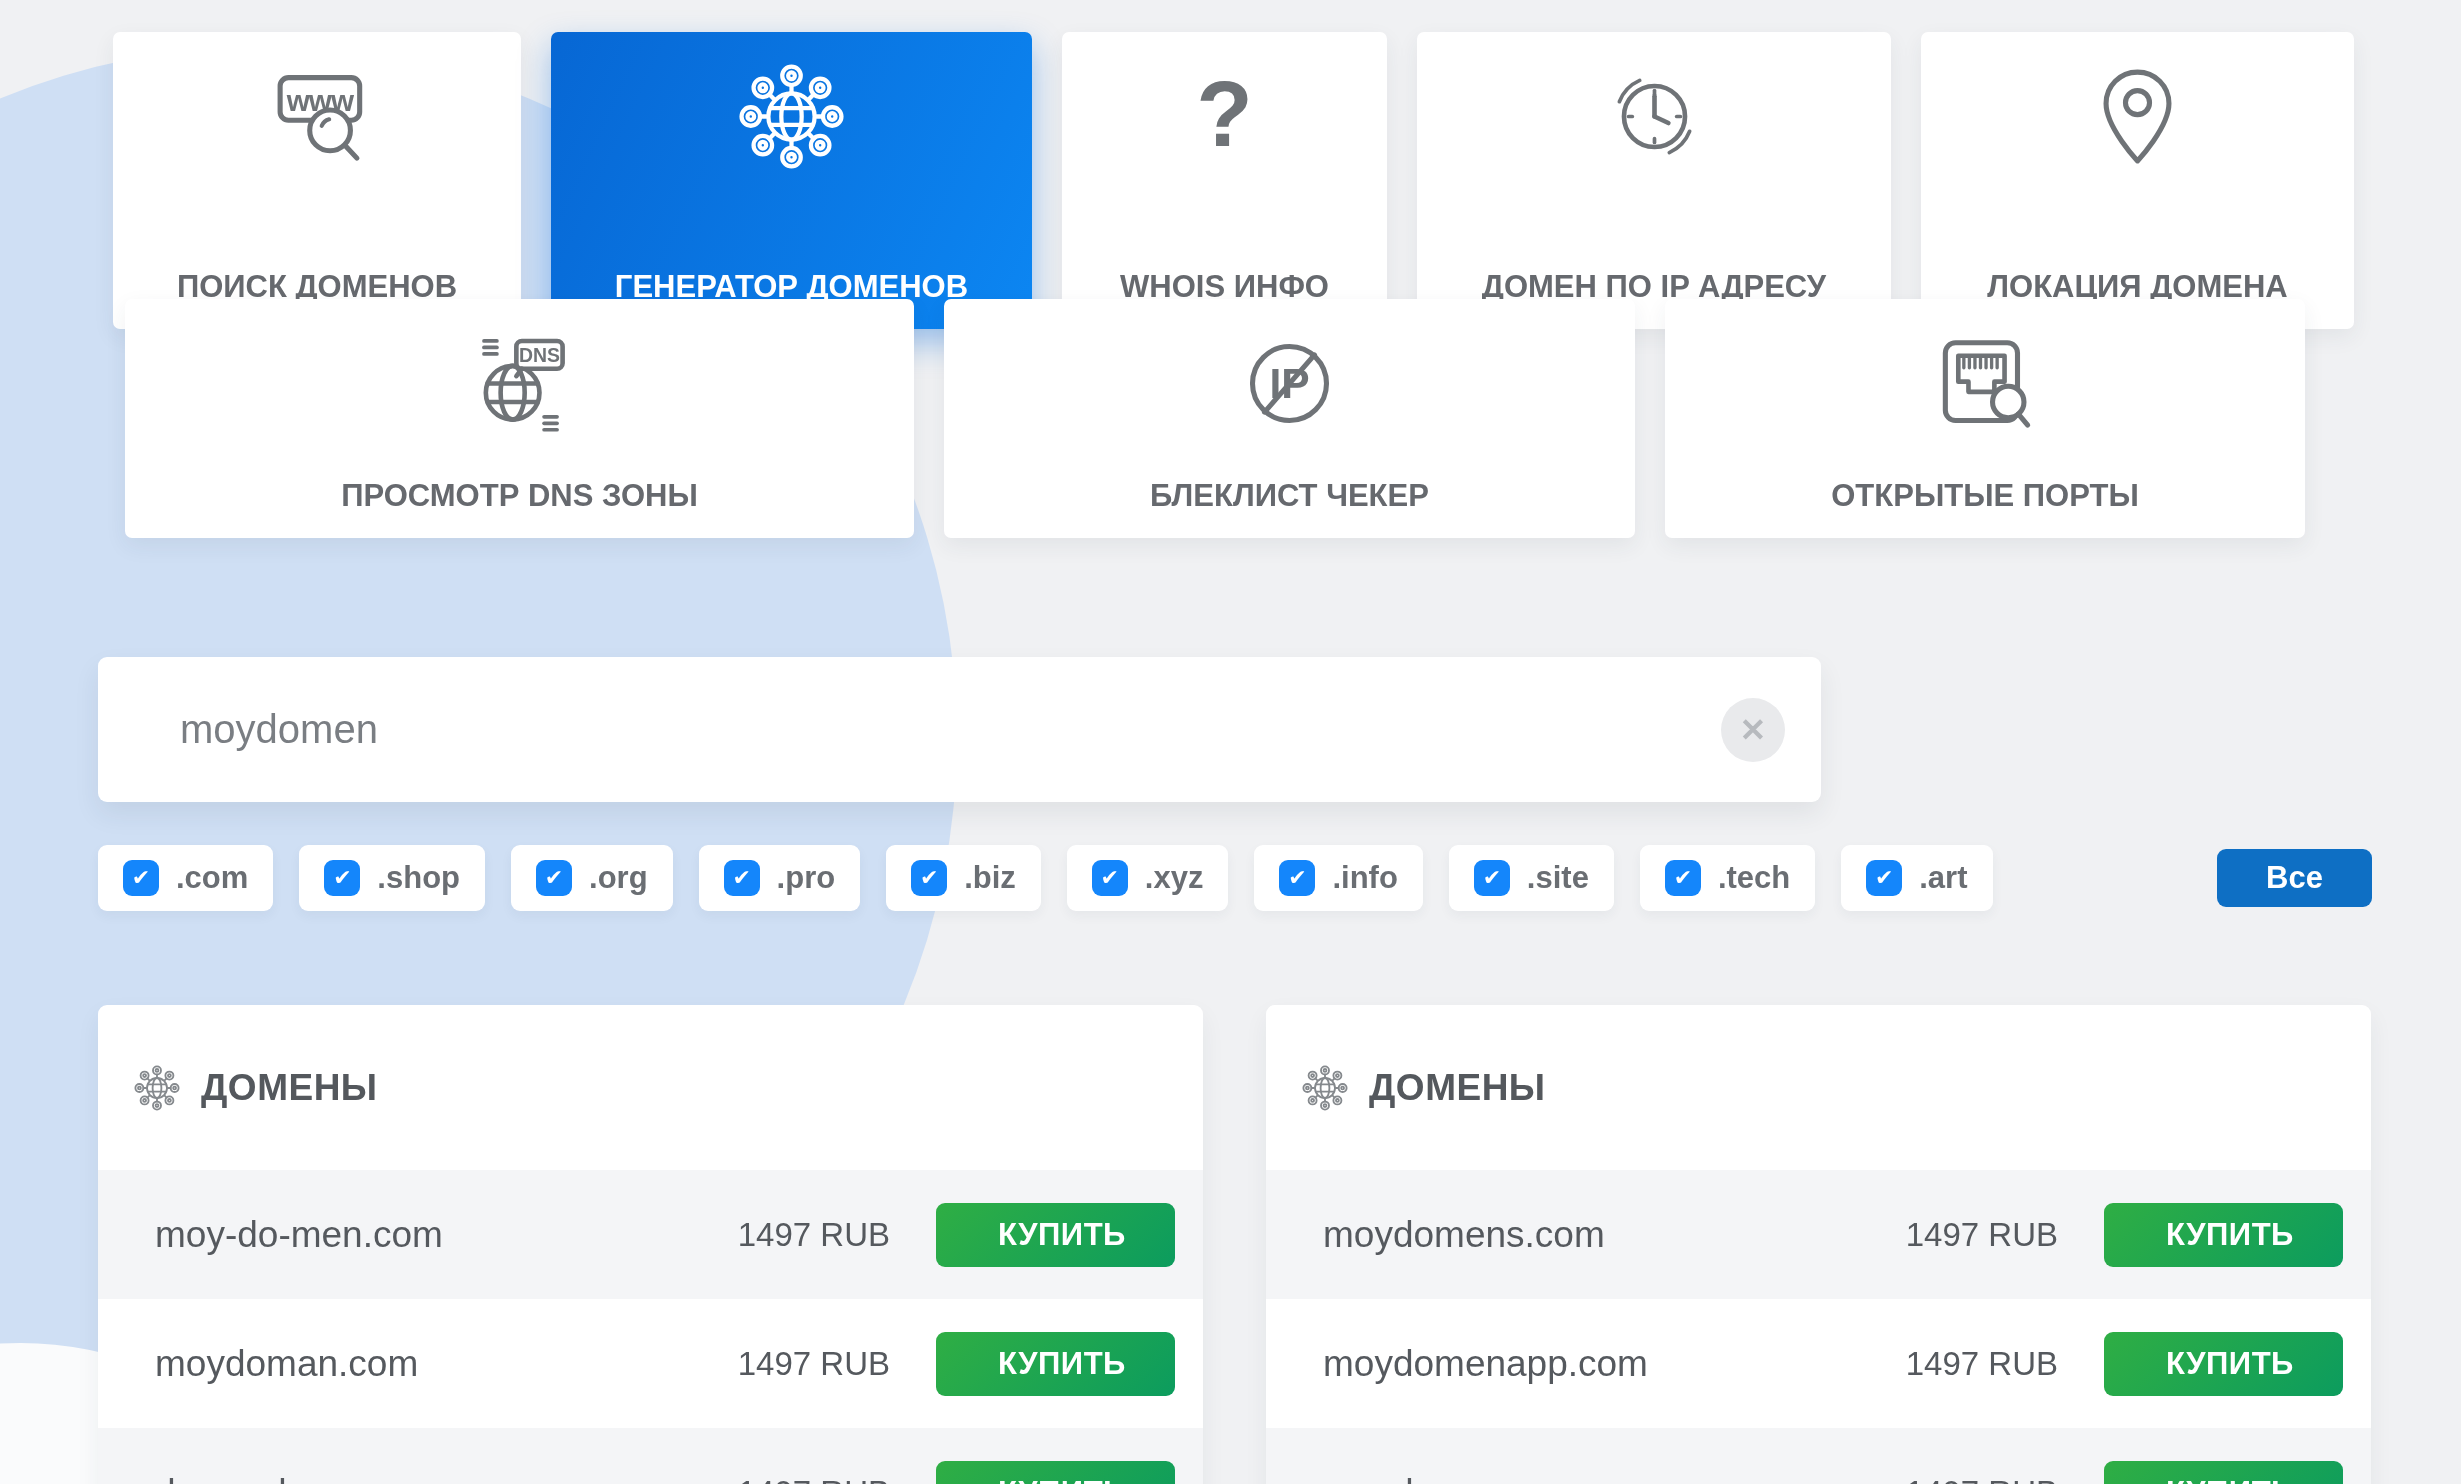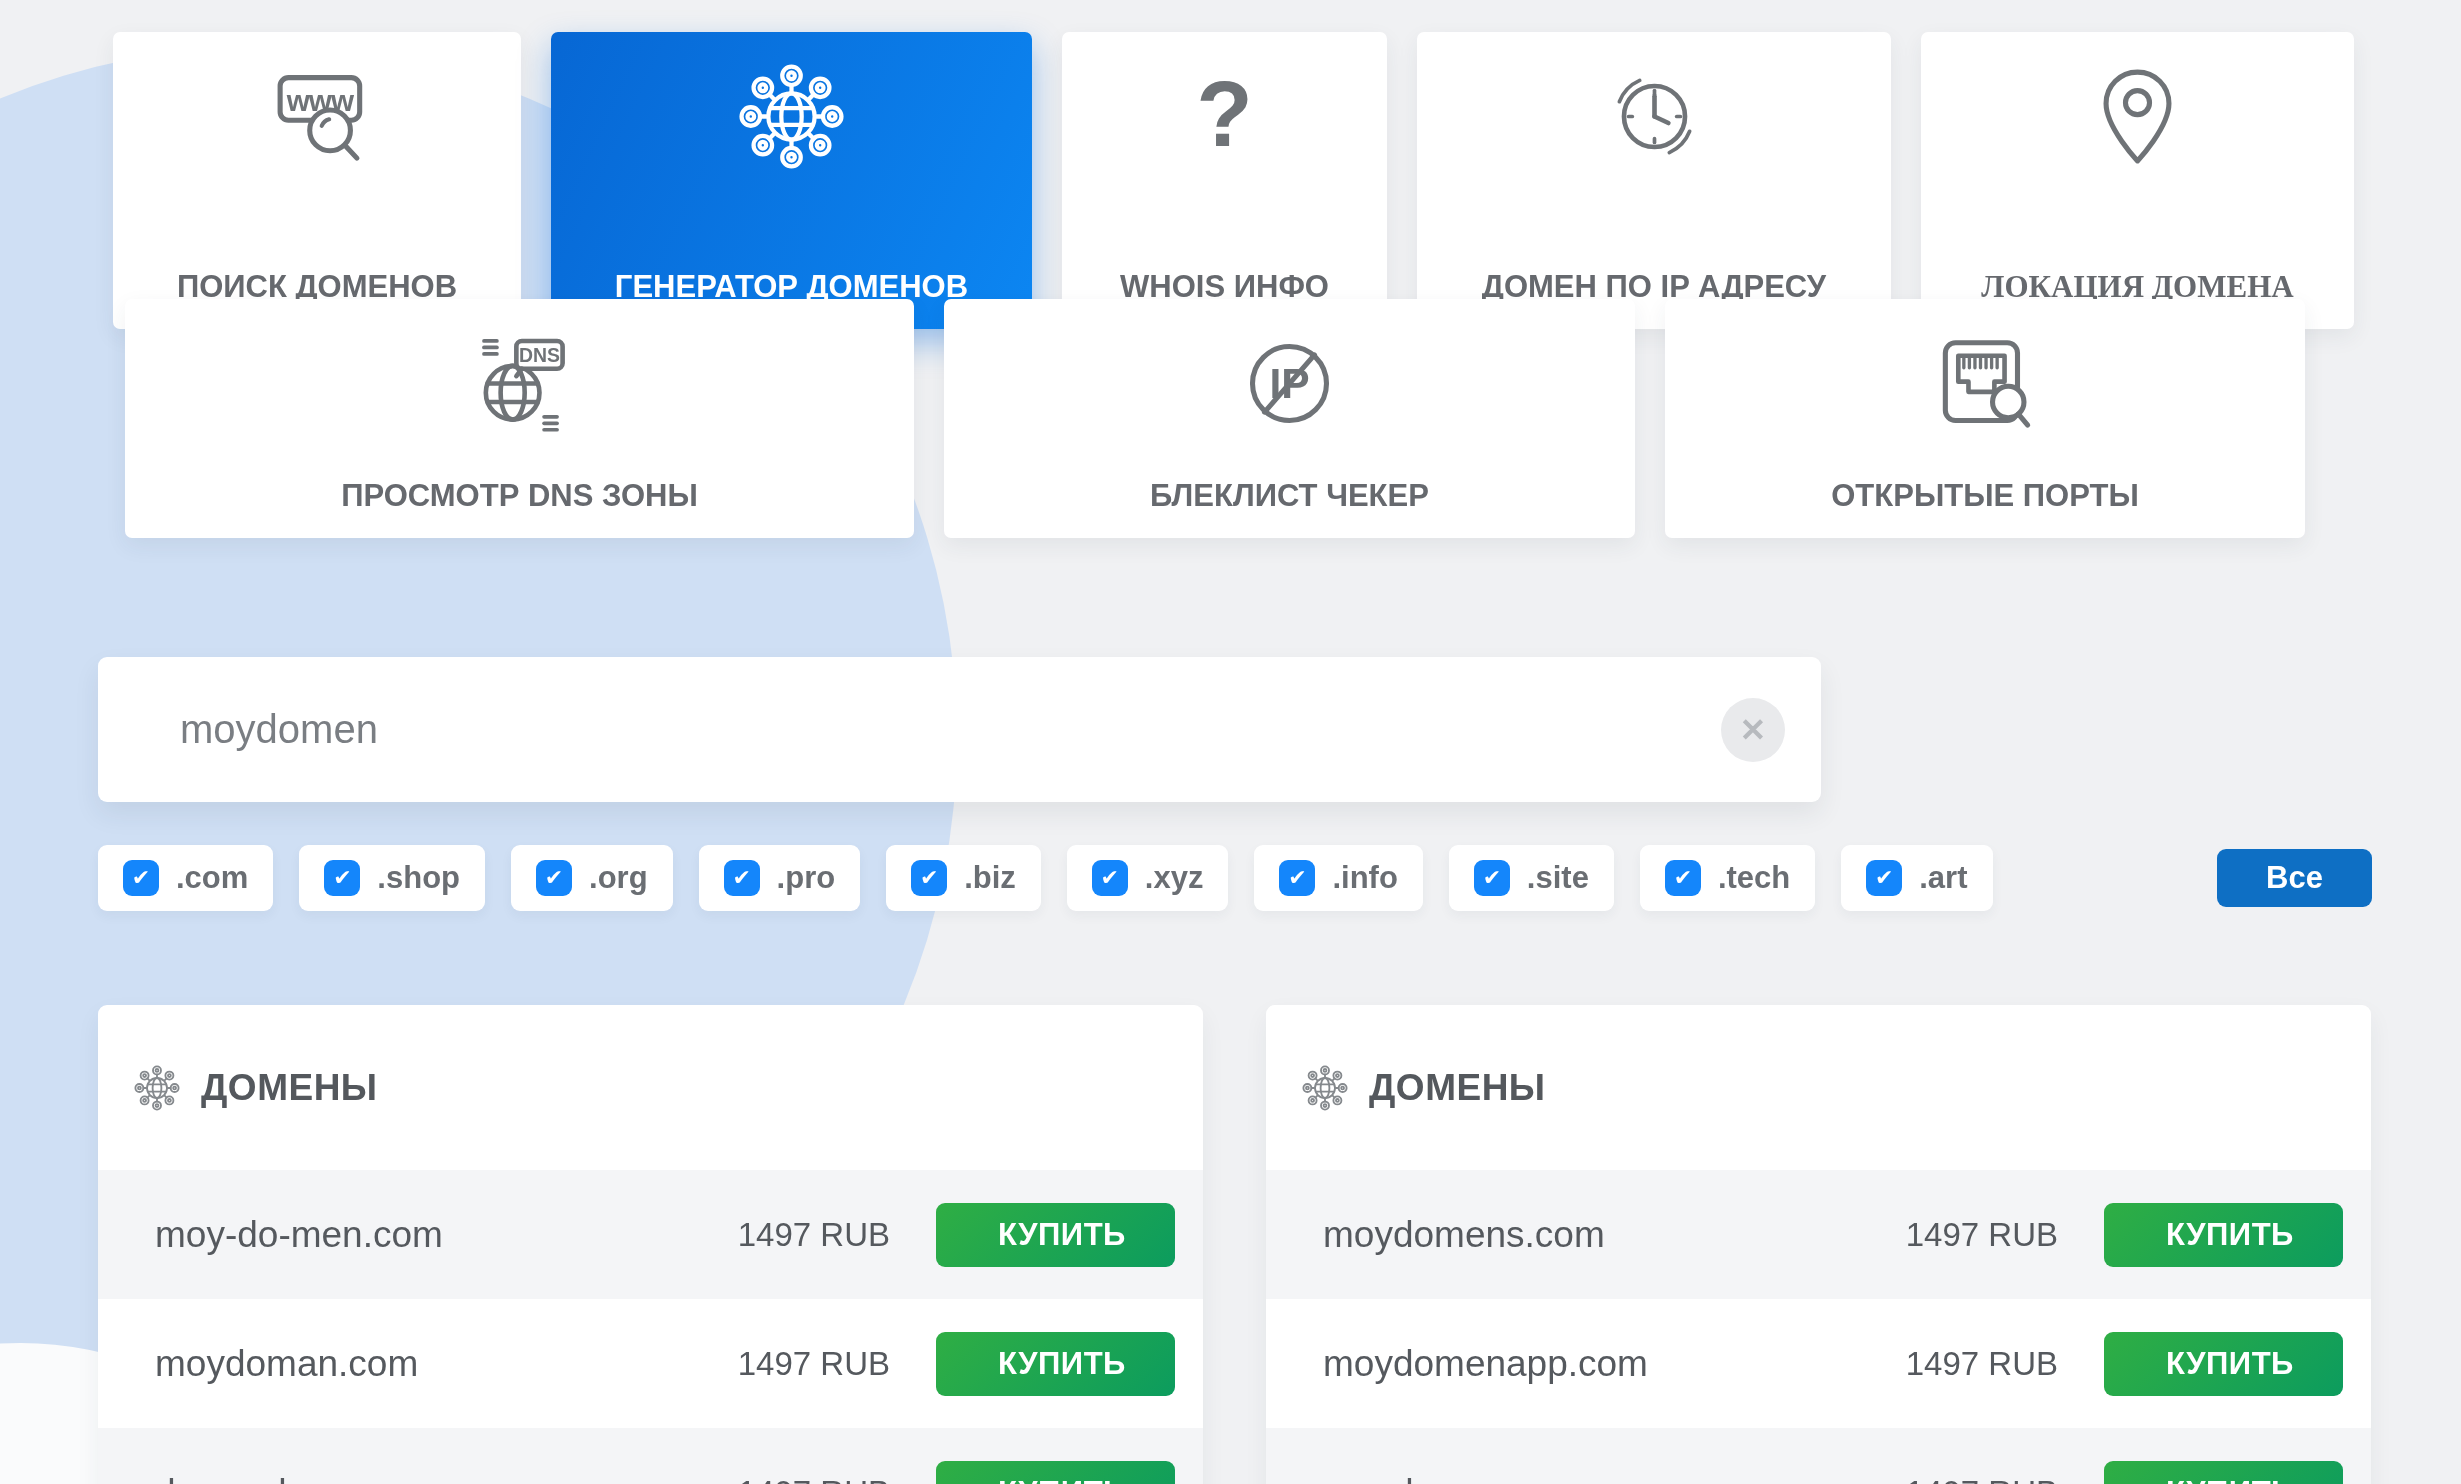--- a/index.html
+++ b/index.html
@@ -22,21 +22,21 @@
   .tab{
     background:#fff;border-radius:7px;position:relative;
     box-shadow:0 8px 22px rgba(40,50,70,.07);
     display:flex;flex-direction:column;align-items:center;justify-content:flex-end;
     padding-bottom:24px;color:#6f7377;cursor:pointer;
   }
   .tabs.row1 .tab:nth-child(1){width:408px;}
   .tabs.row1 .tab:nth-child(2){width:481px;}
   .tabs.row1 .tab:nth-child(3){width:325px;}
   .tabs.row1 .tab:nth-child(4){width:474px;}
-  .tabs.row1 .tab:nth-child(5){width:433px;font-family:Liberation Serif, serif;}
+  .tabs.row1 .tab:nth-child(5){width:433px;}
   .tabs.row2 .tab:nth-child(1){width:789px;}
   .tabs.row2 .tab:nth-child(2){width:691px;}
   .tabs.row2 .tab:nth-child(3){width:640px;}
   .tab.active{
     background:linear-gradient(115deg,#0767d4 0%,#0c86f2 100%);
     color:#fff;
     box-shadow:0 14px 32px rgba(12,110,220,.38);
   }
   .tab .icon{
     position:absolute;top:22px;left:0;right:0;height:125px;

